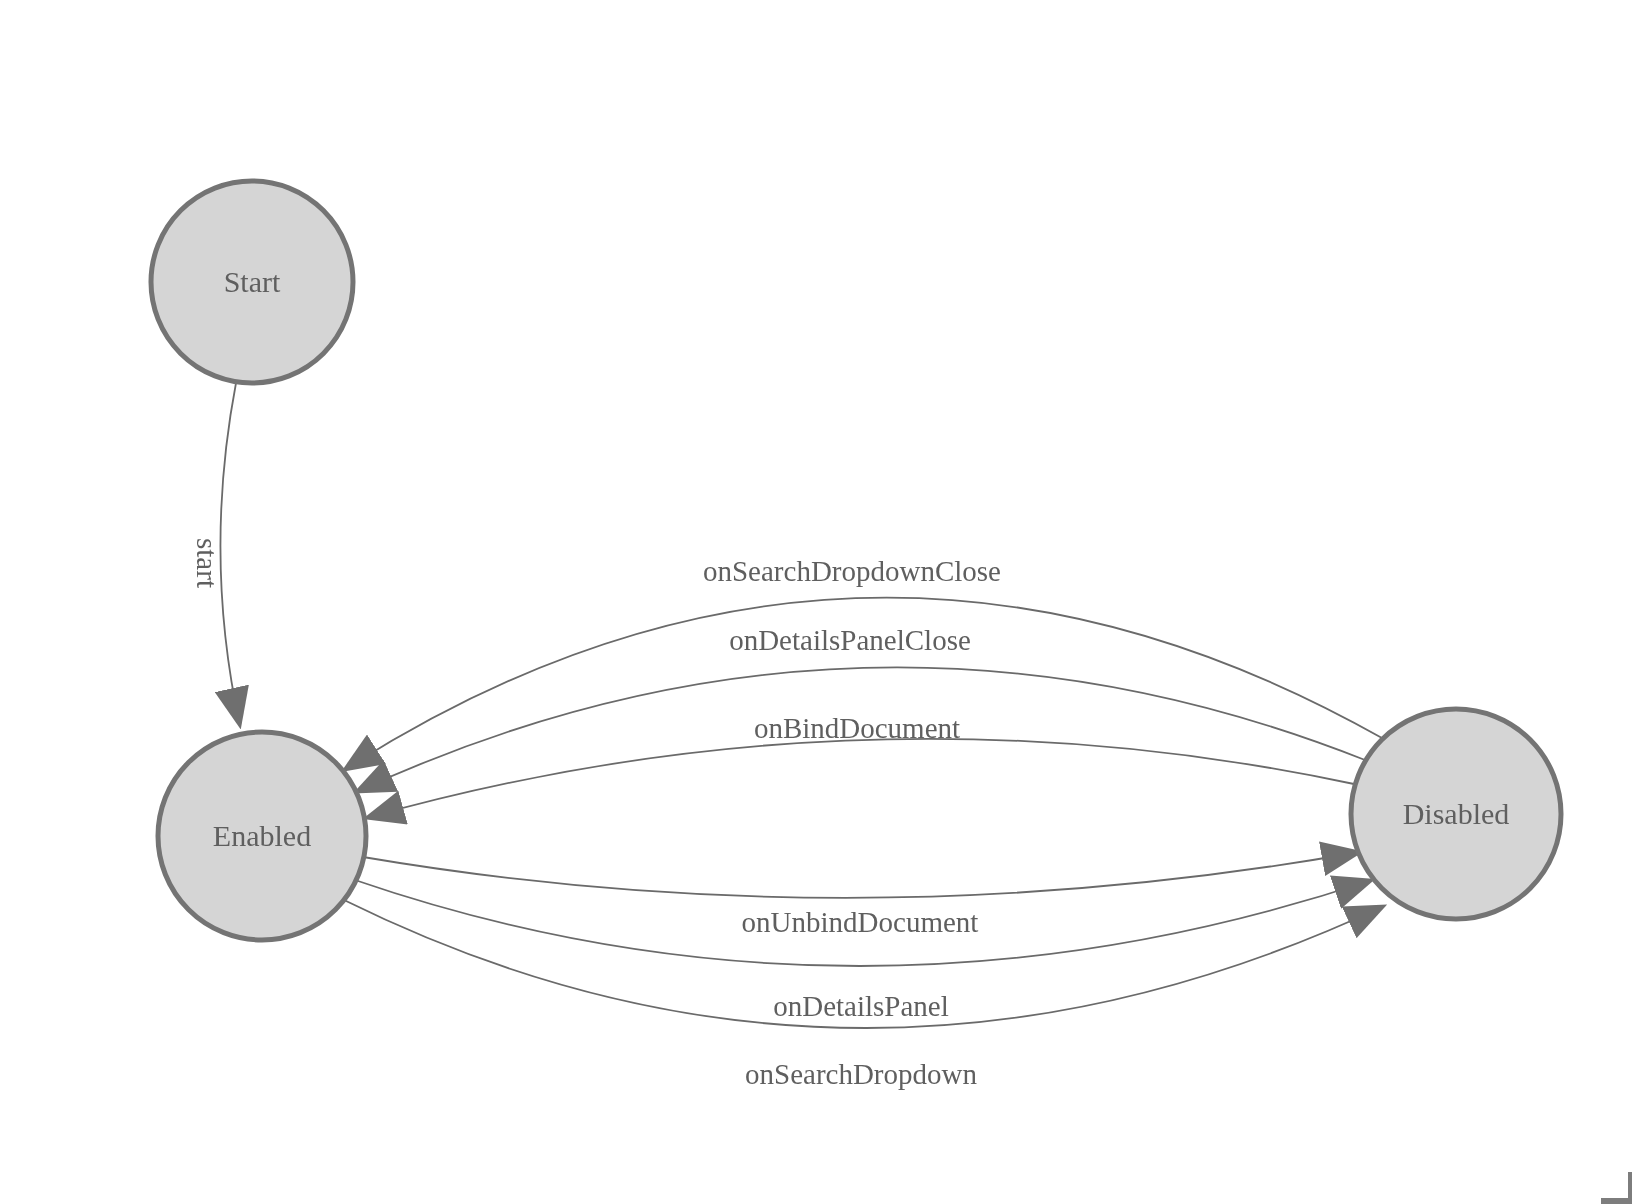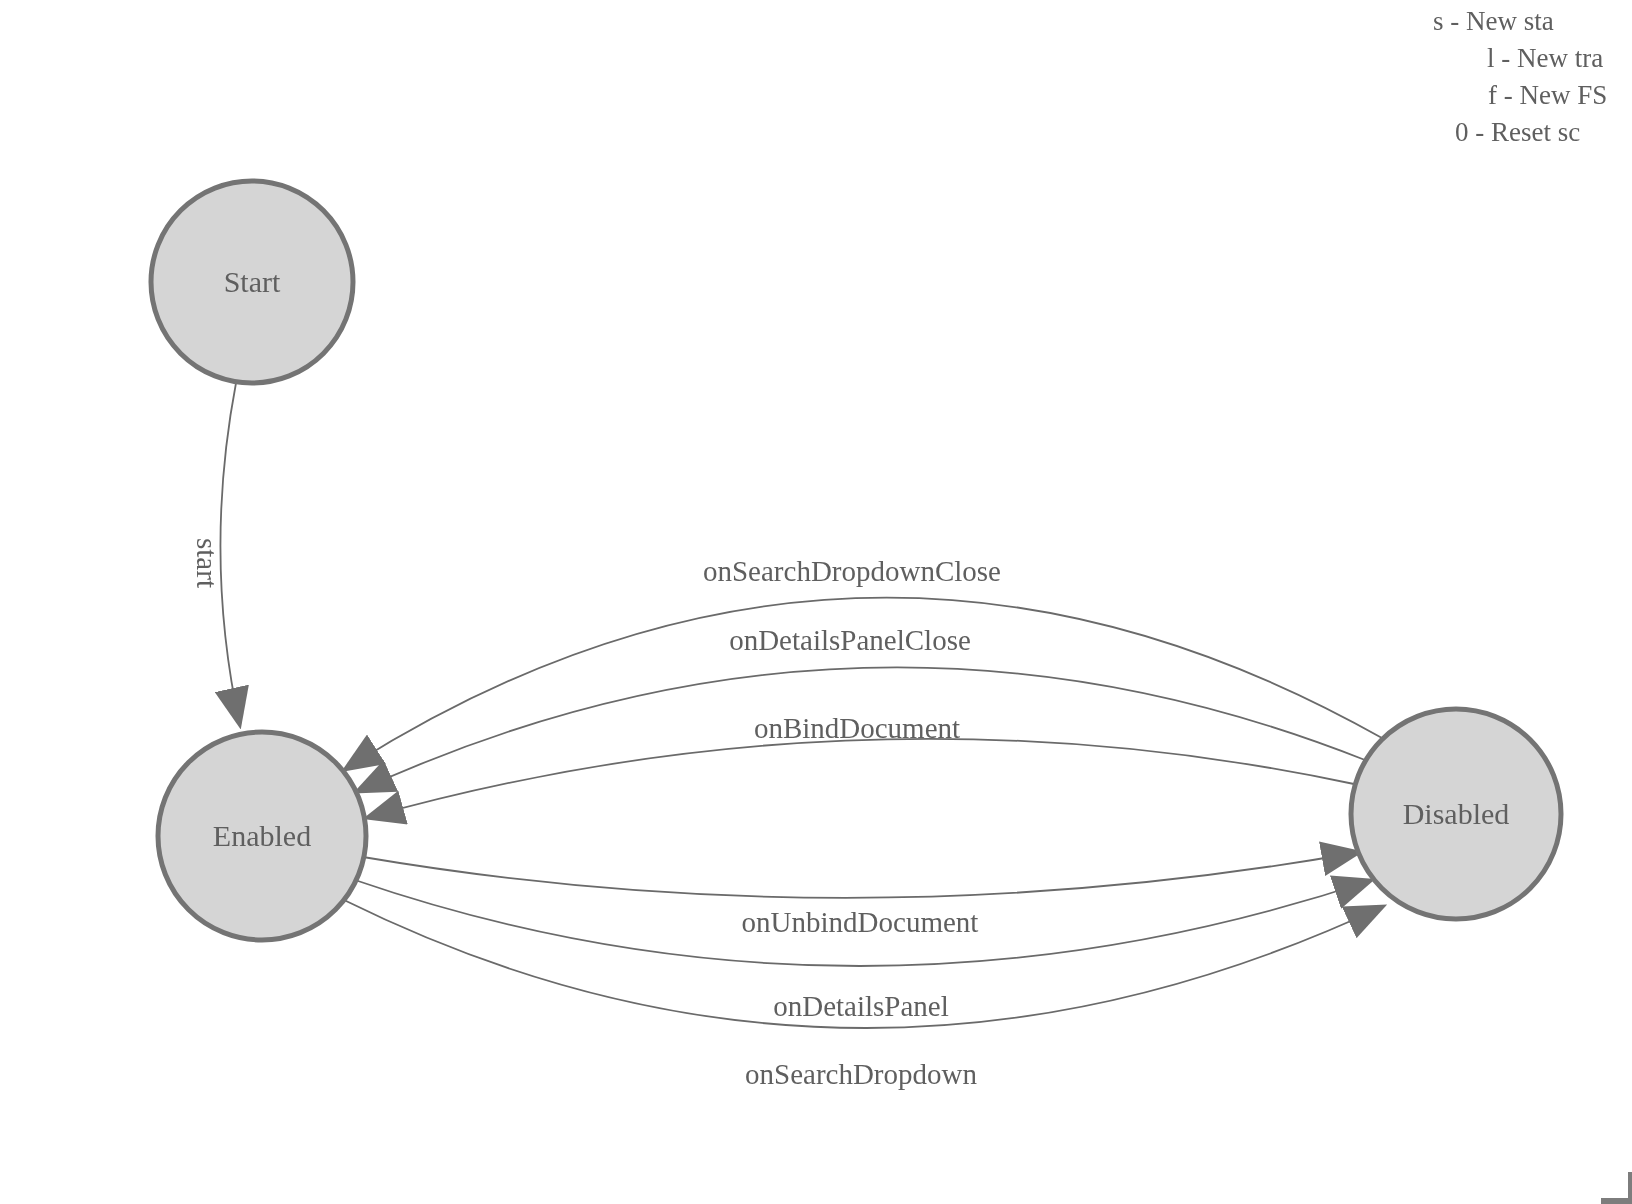--- a/index.html
+++ b/index.html
@@ -130,23 +130,17 @@
       <circle class="state-circle" cx="262" cy="836" r="104"></circle>
       <text class="state-label" x="262" y="846">Enabled</text>
     </g>
 
     <g>
       <circle class="state-circle" cx="1456" cy="814" r="105"></circle>
       <text class="state-label" x="1456" y="824">Disabled</text>
     </g>
   </svg>
 
-  <div class="legend">
-    <span class="legend-line l0">s - New sta</span>
-    <span class="legend-line l1">l - New tra</span>
-    <span class="legend-line l2">f - New FS</span>
-    <span class="legend-line l3">0 - Reset sc</span>
-  </div>
 
   <div class="corner-bracket-v"></div>
   <div class="corner-bracket-h"></div>
 
 </div>
 
 </body></html>

